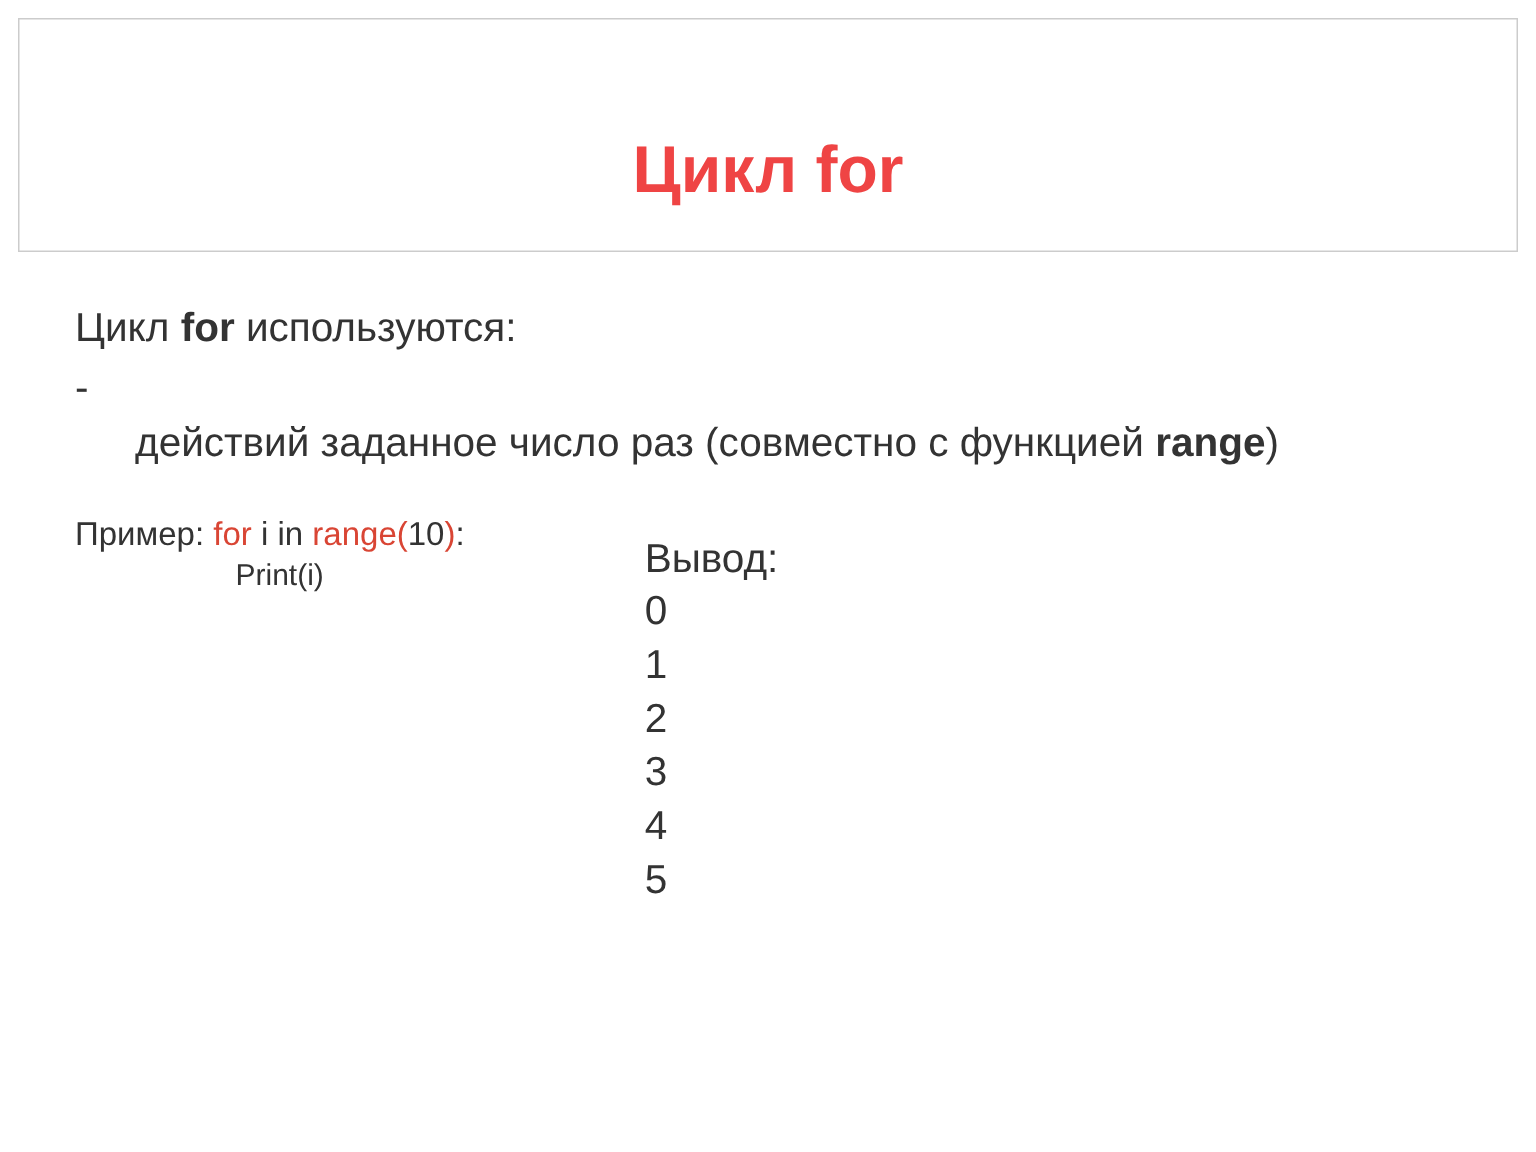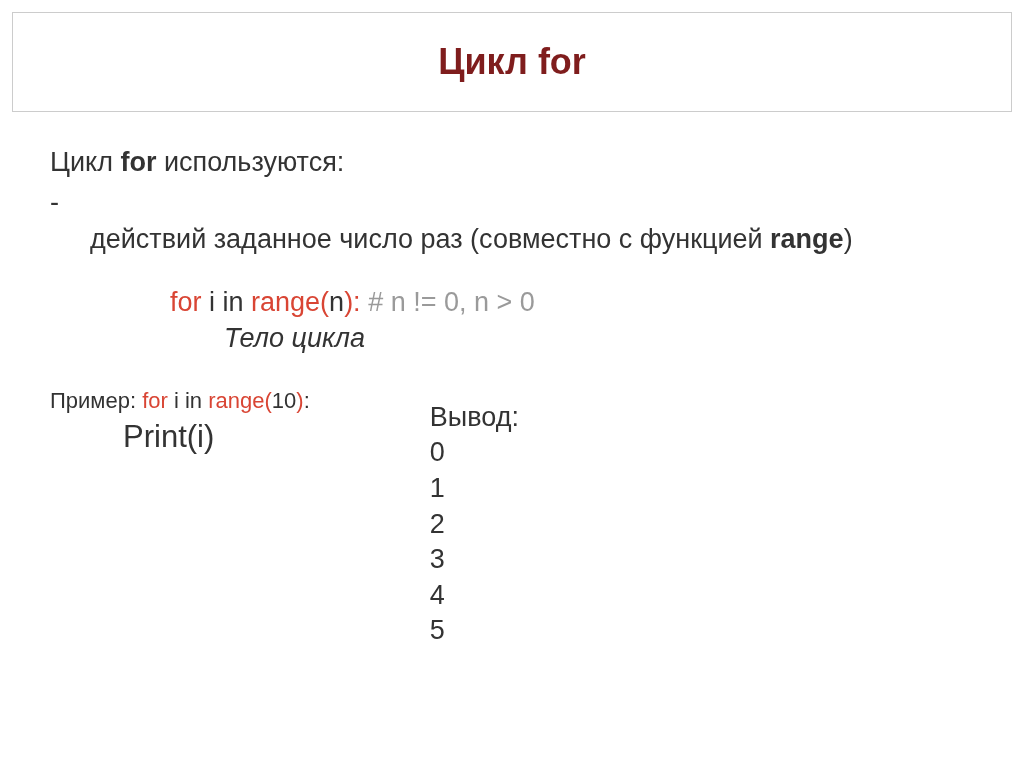--- a/index.html
+++ b/index.html
@@ -15,23 +15,24 @@
       color: #333333;
       padding: 12px;
     }
     .title-box {
       border: 1px solid #cccccc;
       padding: 28px 20px;
       text-align: center;
       margin-bottom: 32px;
     }
     .title-box h1 {
-      font-size: 36px;
+      font-size: 44px;
       font-weight: bold;
-      color: #7f1d1d;
+      color: #ef4444;
+      margin-top: 48px;
     }
     .content {
       padding-left: 38px;
       padding-right: 38px;
       font-size: 27px;
       line-height: 1.35;
     }
     .intro-line {
       margin-bottom: 4px;
     }
@@ -73,22 +74,22 @@
       display: flex;
       align-items: flex-start;
     }
     .example-left {
       flex: 0 0 auto;
     }
     .example-line1 {
       font-size: 22px;
     }
     .example-line2 {
-      font-size: 31px;
-      margin-left: 73px;
+      font-size: 20px;
+      margin-left: 107px;
     }
     .output-block {
       font-size: 27px;
       margin-left: 120px;
       margin-top: 14px;
       line-height: 1.3;
     }
     .output-num {
       line-height: 1.32;
     }
@@ -107,26 +108,20 @@
   </div>
 
   <div class="bullet-row">
     <div class="bullet-dash">-</div>
     <div class="bullet-text">
       <br>
       <span>действий заданное число раз (совместно с функцией </span><span class="bold">range</span><span>)</span>
     </div>
   </div>
 
-  <div class="syntax-block">
-    <div class="syntax-line1">
-      <span class="red">for</span><span> i  in </span><span class="red">range(</span><span>n</span><span class="red">):</span><span class="gray">    # n != 0, n &gt; 0</span>
-    </div>
-    <div class="syntax-line2">Тело цикла</div>
-  </div>
 
   <div class="example-section">
     <div class="example-left">
       <div class="example-line1">
         <span>Пример:  </span><span class="red">for</span><span> i  in </span><span class="red">range(</span><span>10</span><span class="red">)</span><span>:</span>
       </div>
       <div class="example-line2">Print(i)</div>
     </div>
     <div class="output-block">
       <div>Вывод:</div>

